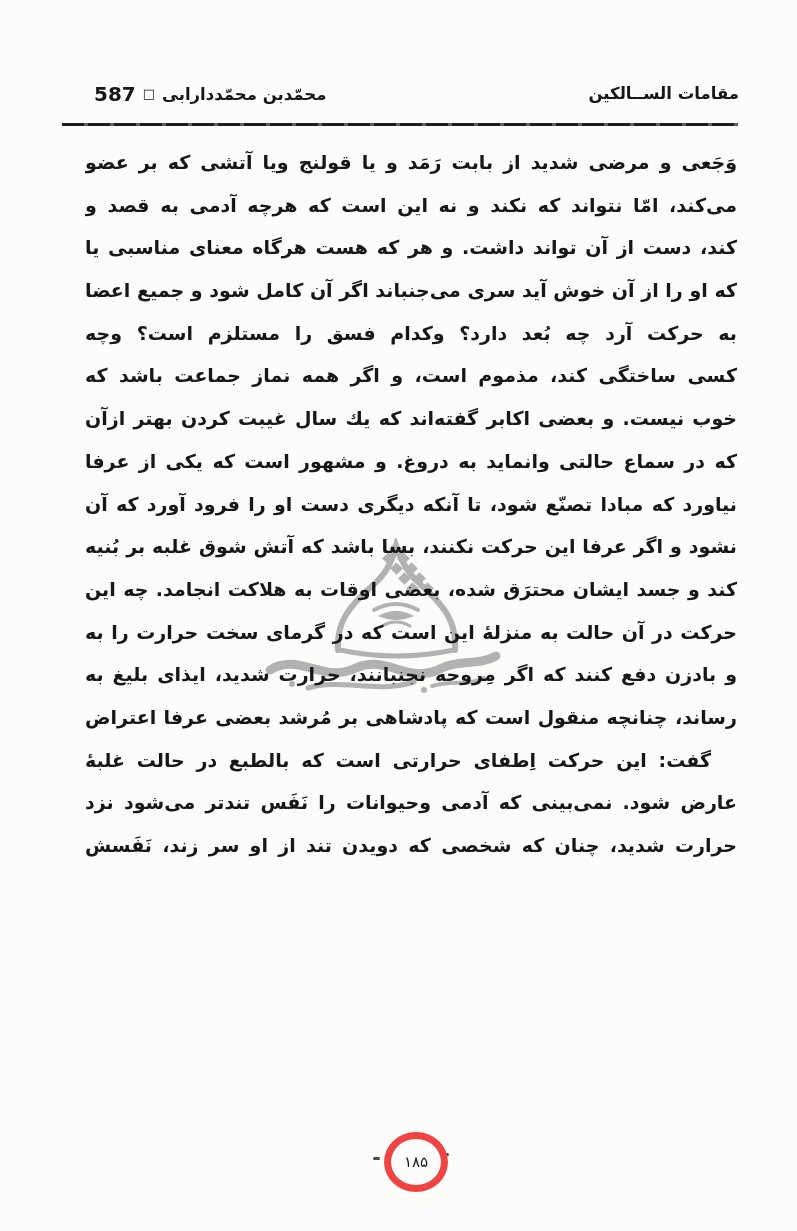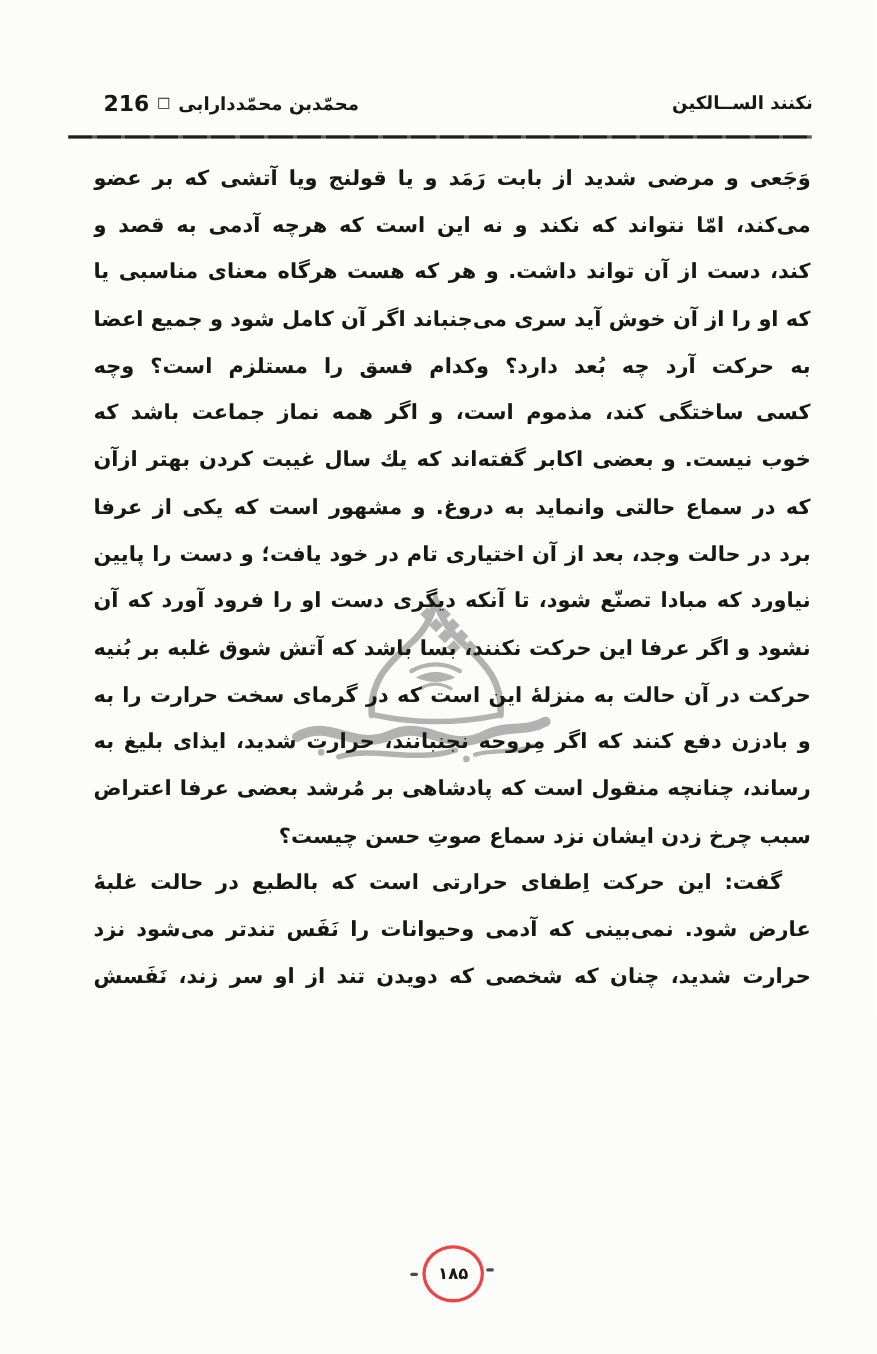--- a/index.html
+++ b/index.html
@@ -45,39 +45,39 @@
   .line.indent{padding-right:26px;}
   
   .watermark{
     position:absolute;left:256px;top:538px;z-index:1;
     pointer-events:none;
   }
   
   .footer-orn{
     position:absolute;left:384px;top:1132px;
     width:50px;height:46px;
-    border:3px solid #ef4444;border-radius:50%;
+    border:7px solid #ef4444;border-radius:50%;
     display:flex;align-items:center;justify-content:center;
-    font-size:15px;font-weight:bold;direction:rtl;
+    font-size:15px;font-weight:normal;direction:rtl;
     background:#fcfcfa;z-index:2;
   }
   .tick{position:absolute;background:#4a4a4a;width:7px;height:3px;border-radius:2px;z-index:1;}
   .tick.l{left:373px;top:1157px;}
   .tick.r{left:442px;top:1153px;}
 </style>
 </head>
 <body>
 
 <div class="page">
 
-  <div class="hdr-right">نکنند الســالكين</div>
+  <div class="hdr-right">مقامات الســالكين</div>
   <div class="hdr-left">
     <span>محمّدبن محمّددارابی</span>
     <span class="box">□</span>
-    <span class="pnum">216</span>
+    <span class="pnum">587</span>
   </div>
   <div class="rule"></div>
 
   <svg class="watermark" width="260" height="170" viewBox="0 0 260 170">
     <g stroke="#b2b2b2" fill="none" stroke-linecap="round">
 
       <path d="M 82 112 C 80 82, 96 66, 116 48 C 130 36, 136 24, 140 8 C 145 24, 152 36, 166 48 C 186 66, 201 82, 199 112" stroke-width="6"></path>
 
       <g fill="#b2b2b2" stroke="none">
         <rect x="135" y="6" width="9" height="9" transform="rotate(45 139.5 10.5)"></rect>
@@ -107,27 +107,26 @@
 
   <div class="body-text">
       <div class="line">وَجَعی و مرضی شدید از بابت رَمَد و یا قولنج ویا آتشی که بر عضو رسیده باشد</div>
       <div class="line">می‌کند، امّا نتواند که نکند و نه این است که هرچه آدمی به قصد و ارادت</div>
       <div class="line">کند، دست از آن تواند داشت. و هر که هست هرگاه معنای مناسبی یا صوتی</div>
       <div class="line">که او را از آن خوش آید سری می‌جنباند اگر آن کامل شود و جمیع اعضا را</div>
       <div class="line">به حرکت آرد چه بُعد دارد؟ وکدام فسق را مستلزم است؟ وچه نامشروع را</div>
       <div class="line">کسی ساختگی کند، مذموم است، و اگر همه نماز جماعت باشد که ساخته</div>
       <div class="line">خوب نیست. و بعضی اکابر گفته‌اند که یك سال غیبت کردن بهتر ازآن است</div>
       <div class="line">که در سماع حالتی وانماید به دروغ. و مشهور است که یکی از عرفا دست بالا</div>
-      <div class="line">برد در حالت وجد، بعد از آن اختیاری تام در خود یافت؛ و دست را پایین</div>
       <div class="line">نیاورد که مبادا تصنّع شود، تا آنکه دیگری دست او را فرود آورد که آن فعل حرام</div>
       <div class="line">نشود و اگر عرفا این حرکت نکنند، بسا باشد که آتش شوق غلبه بر بُنیه عنصری</div>
+      <div class="line">کند و جسد ایشان محترَق شده، بعضی اوقات به هلاکت انجامد. چه این</div>
       <div class="line">حرکت در آن حالت به منزلهٔ این است که در گرمای سخت حرارت را به مِروحه</div>
       <div class="line">و بادزن دفع کنند که اگر مِروحه نجنبانند، حرارت شدید، ایذای بلیغ به بدن</div>
       <div class="line">رساند، چنانچه منقول است که پادشاهی بر مُرشد بعضی عرفا اعتراض کرد که</div>
-      <div class="line end">سبب چرخ زدن ایشان نزد سماع صوتِ حسن چیست؟</div>
       <div class="line indent">گفت: این حرکت اِطفای حرارتی است که بالطبع در حالت غلبهٔ شوق</div>
       <div class="line">عارض شود. نمی‌بینی که آدمی وحیوانات را نَفَس تندتر می‌شود نزد عروضِ</div>
       <div class="line">حرارت شدید، چنان که شخصی که دویدن تند از او سر زند، نَفَسش متوالی‌تر</div>
     </div>
 
   <div class="tick l"></div>
   <div class="tick r"></div>
   <div class="footer-orn">
     <span>۱۸۵</span>
   </div>

